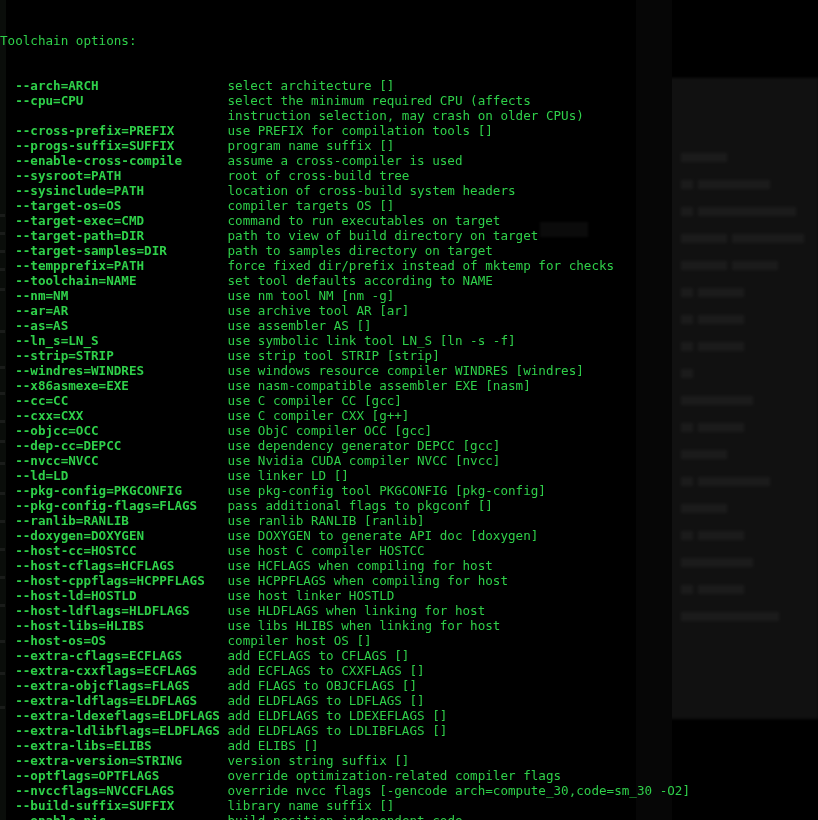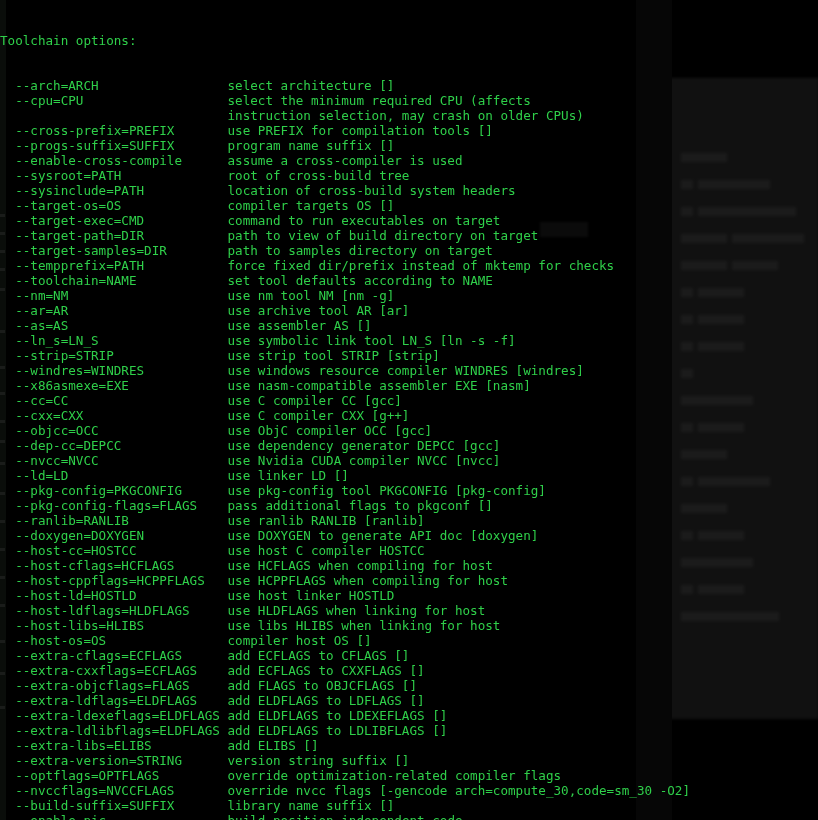--- a/index.html
+++ b/index.html
@@ -91,21 +91,21 @@
     color: #2fd04a;
     font-size: 12.6px;
     line-height: 15px;
     white-space: pre;
     letter-spacing: 0px;
   }
   .line {
     height: 15px;
     white-space: pre;
   }
-  .col-opt { display: inline-block; }
+  .col-opt { display: inline-block; font-weight: bold; }
   .header { }
 
   
   .redaction {
     position: absolute;
     left: 540px;
     top: 222px;
     width: 48px;
     height: 15px;
     background: #0b0b0b;

